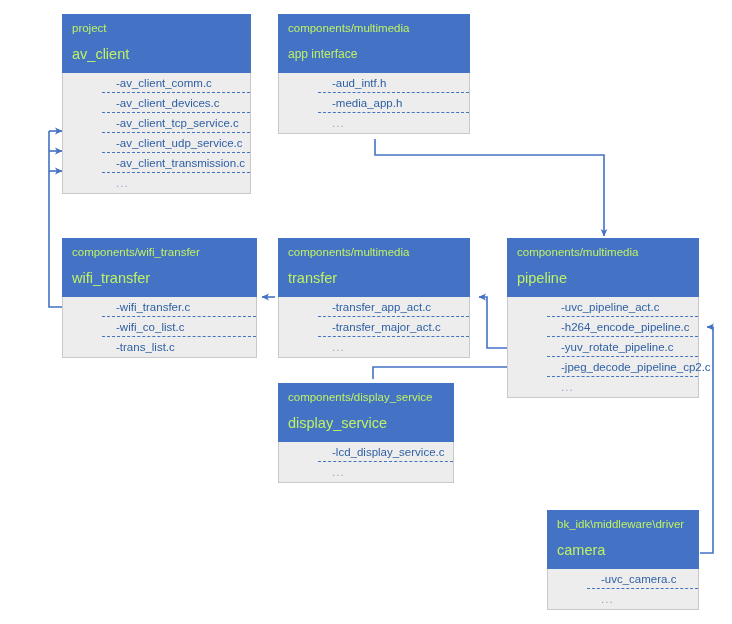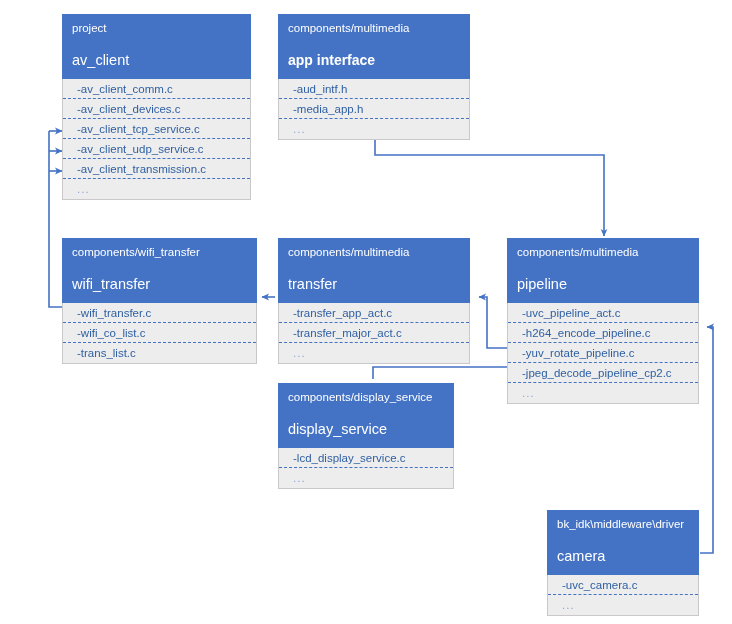--- a/index.html
+++ b/index.html
@@ -9,54 +9,55 @@
     font-family:"Liberation Sans", sans-serif;
     position:relative;
     overflow:hidden;
   }
   #canvas{position:absolute;left:0;top:0;width:732px;height:624px;}
   svg.wires{position:absolute;left:0;top:0;width:732px;height:624px;pointer-events:none;}
 
   .node{position:absolute;box-sizing:border-box;}
   .node .hdr{
     background:#4472C4;
-    color:#ffffff;
+    color:#bef264;
     box-sizing:border-box;
     padding:7px 10px 8px 10px;
   }
   .node .hdr .path{
     font-size:11.5px;
     line-height:15px;
     display:block;
     white-space:nowrap;
   }
   .node .hdr .name{
     font-size:14.5px;
     line-height:21px;
     display:block;
     white-space:nowrap;
-    margin-top:14px;
+    margin-top:8px;
   }
-  .node .hdr .name.bold{font-weight:bold;font-size:14px;}
+  .node .hdr .name.bold{font-weight:normal;font-size:12px;}
   .node .body{
     background:#EDEDED;
     border:1px solid #C9C9C9;
     border-top:none;
     box-sizing:border-box;
     padding:0;
   }
   .row{
     color:#2E5FA3;
     font-size:11.5px;
     line-height:19px;
     padding:1px 6px 1px 14px;
     border-bottom:1px dashed #4472C4;
     white-space:nowrap;
     box-sizing:border-box;
     height:20px;
+    margin-left:39px;
   }
   .row:last-child{border-bottom:none;}
   .row.ellipsis{color:#8FA7CA;letter-spacing:1px;}
 </style>
 </head>
 <body>
 
 <div id="canvas">
 
   <svg class="wires" viewBox="0 0 732 624">

